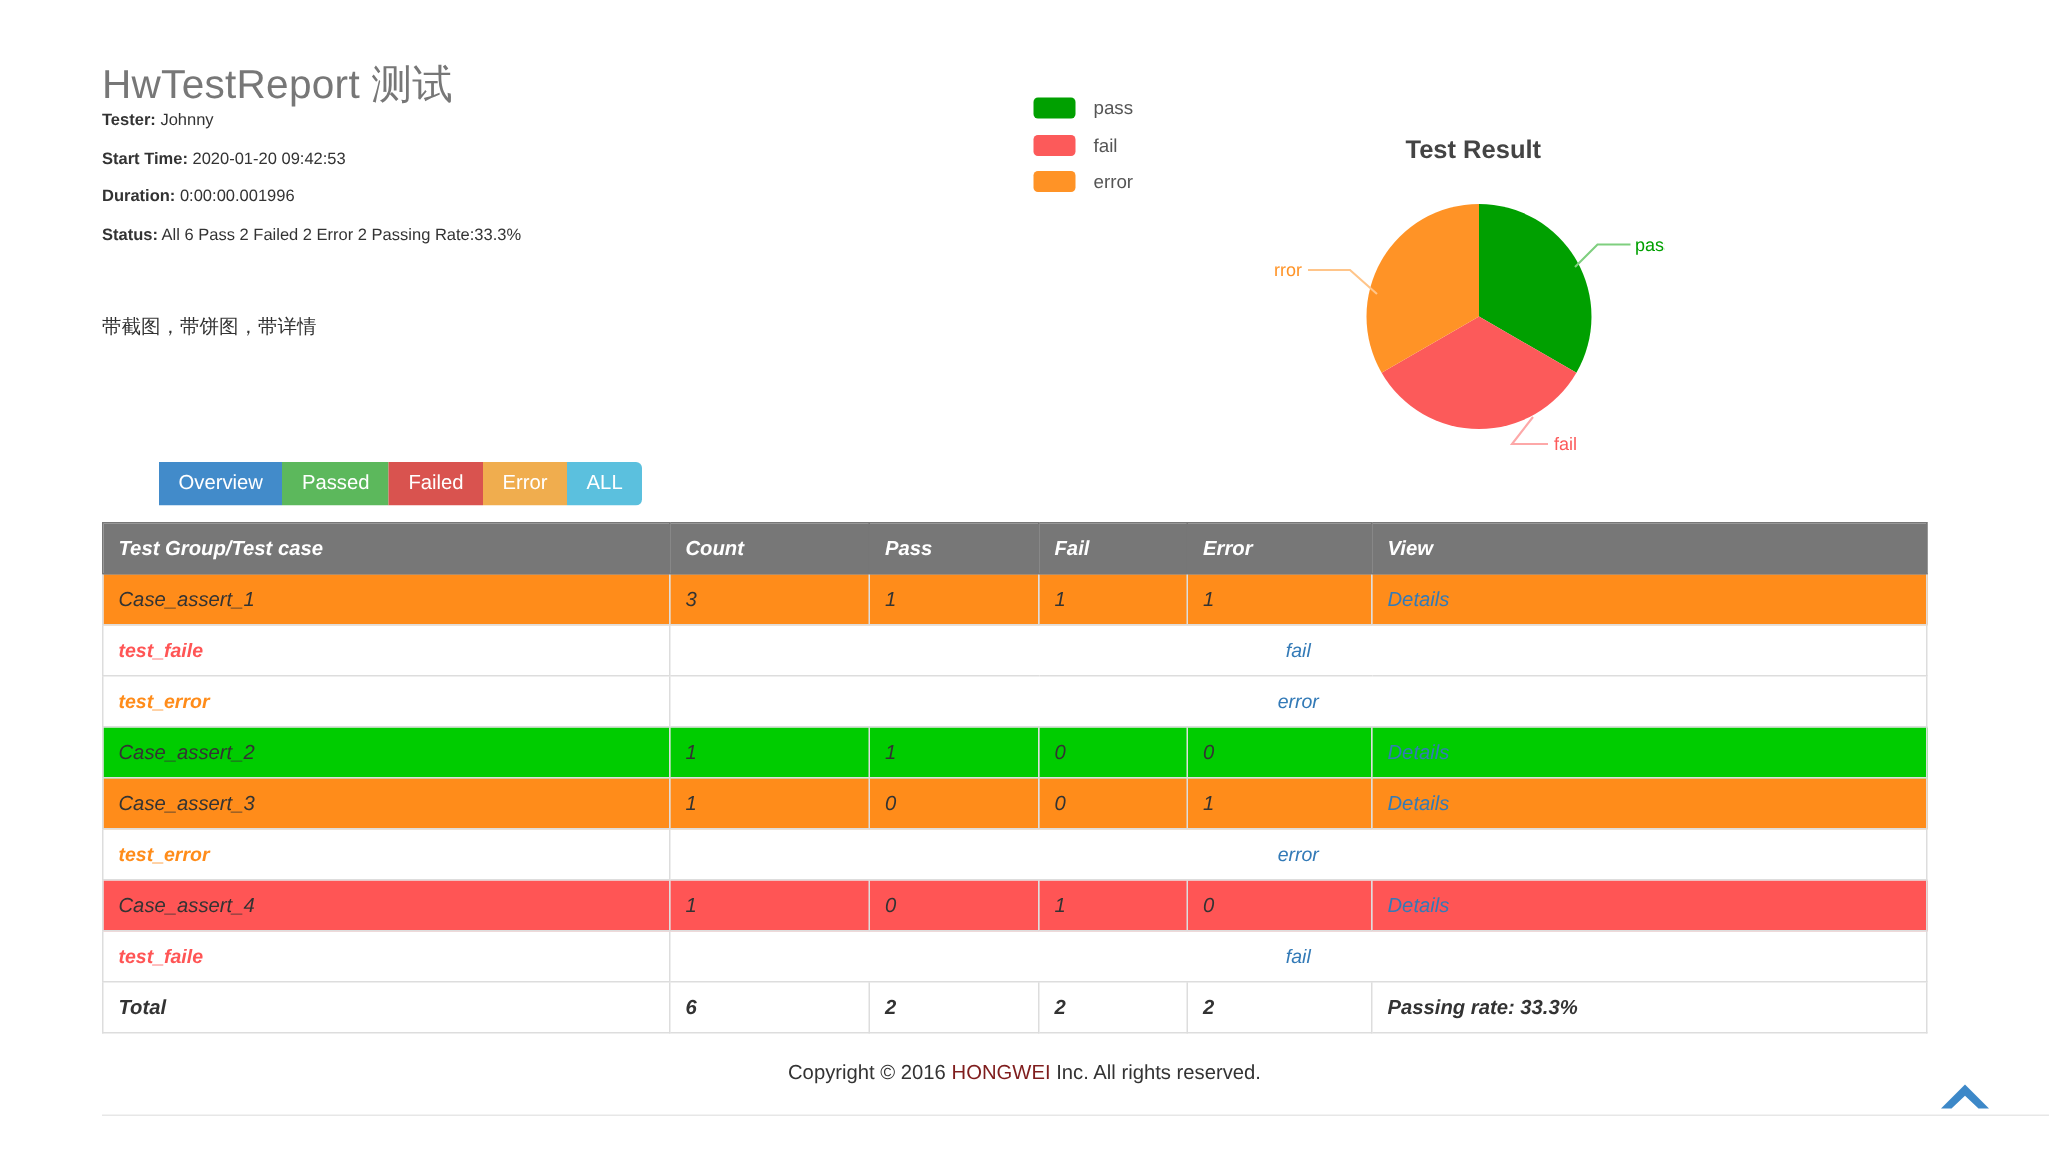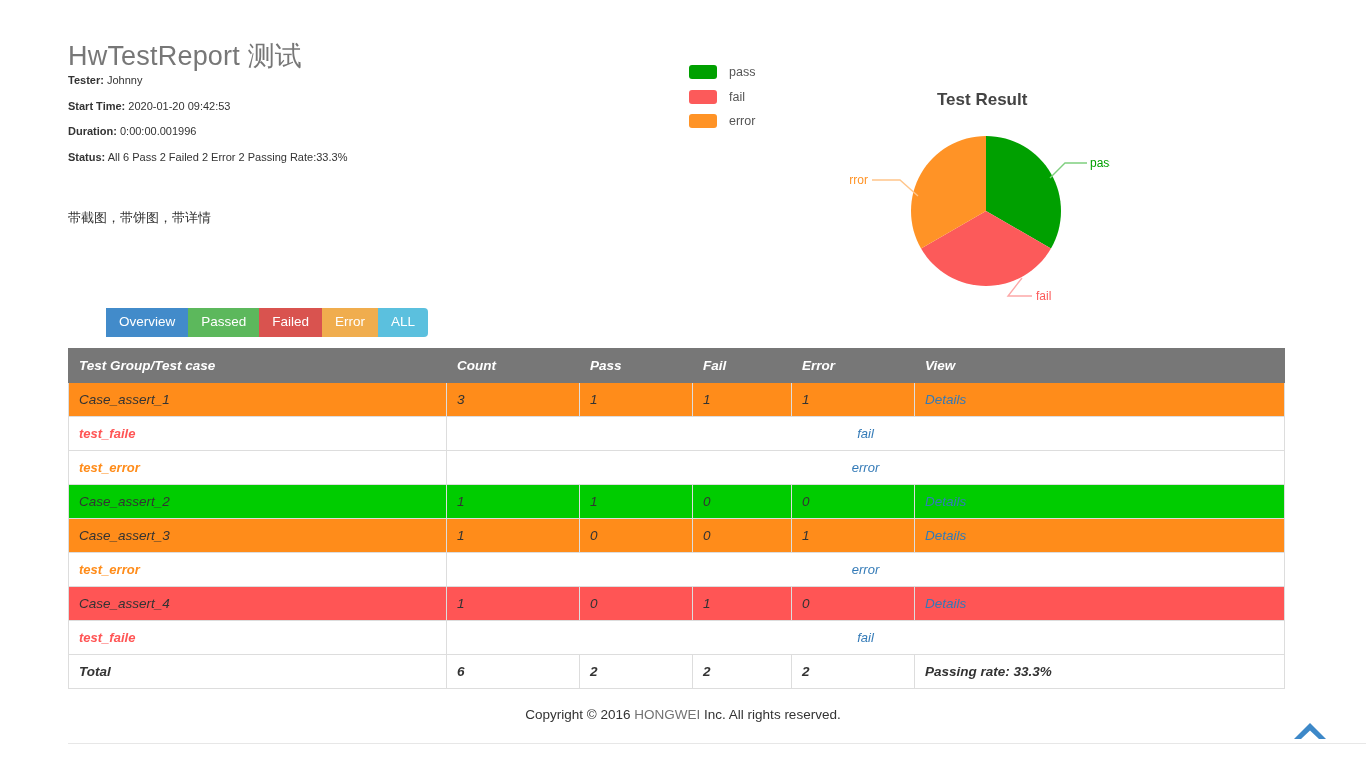--- a/index.html
+++ b/index.html
@@ -91,21 +91,21 @@
   .sub-name { padding-left: 24px; font-weight: bold; font-size: 13px; }
   .sub-name.kind-fail  { color: #ff5555; }
   .sub-name.kind-error { color: #ff8c1a; }
   td.sub-status { text-align: center; color: #337ab7; font-size: 13px; }
 
   
   .footer {
     position: absolute; left: 0; top: 707px; width: 1366px;
     text-align: center; font-size: 13.5px; color: #333;
   }
-  .footer a { color: #737373; text-decoration: none; }
+  .footer a { color: #7f1d1d; text-decoration: none; }
   .footer-rule {
     position: absolute; left: 68px; top: 743px;
     width: 1298px; height: 1px; background: #e7e7e7;
   }
   .back-to-top {
     position: absolute; left: 1293px; top: 721px;
     width: 34px; height: 22px; cursor: pointer;
   }
 </style>
 </head>

